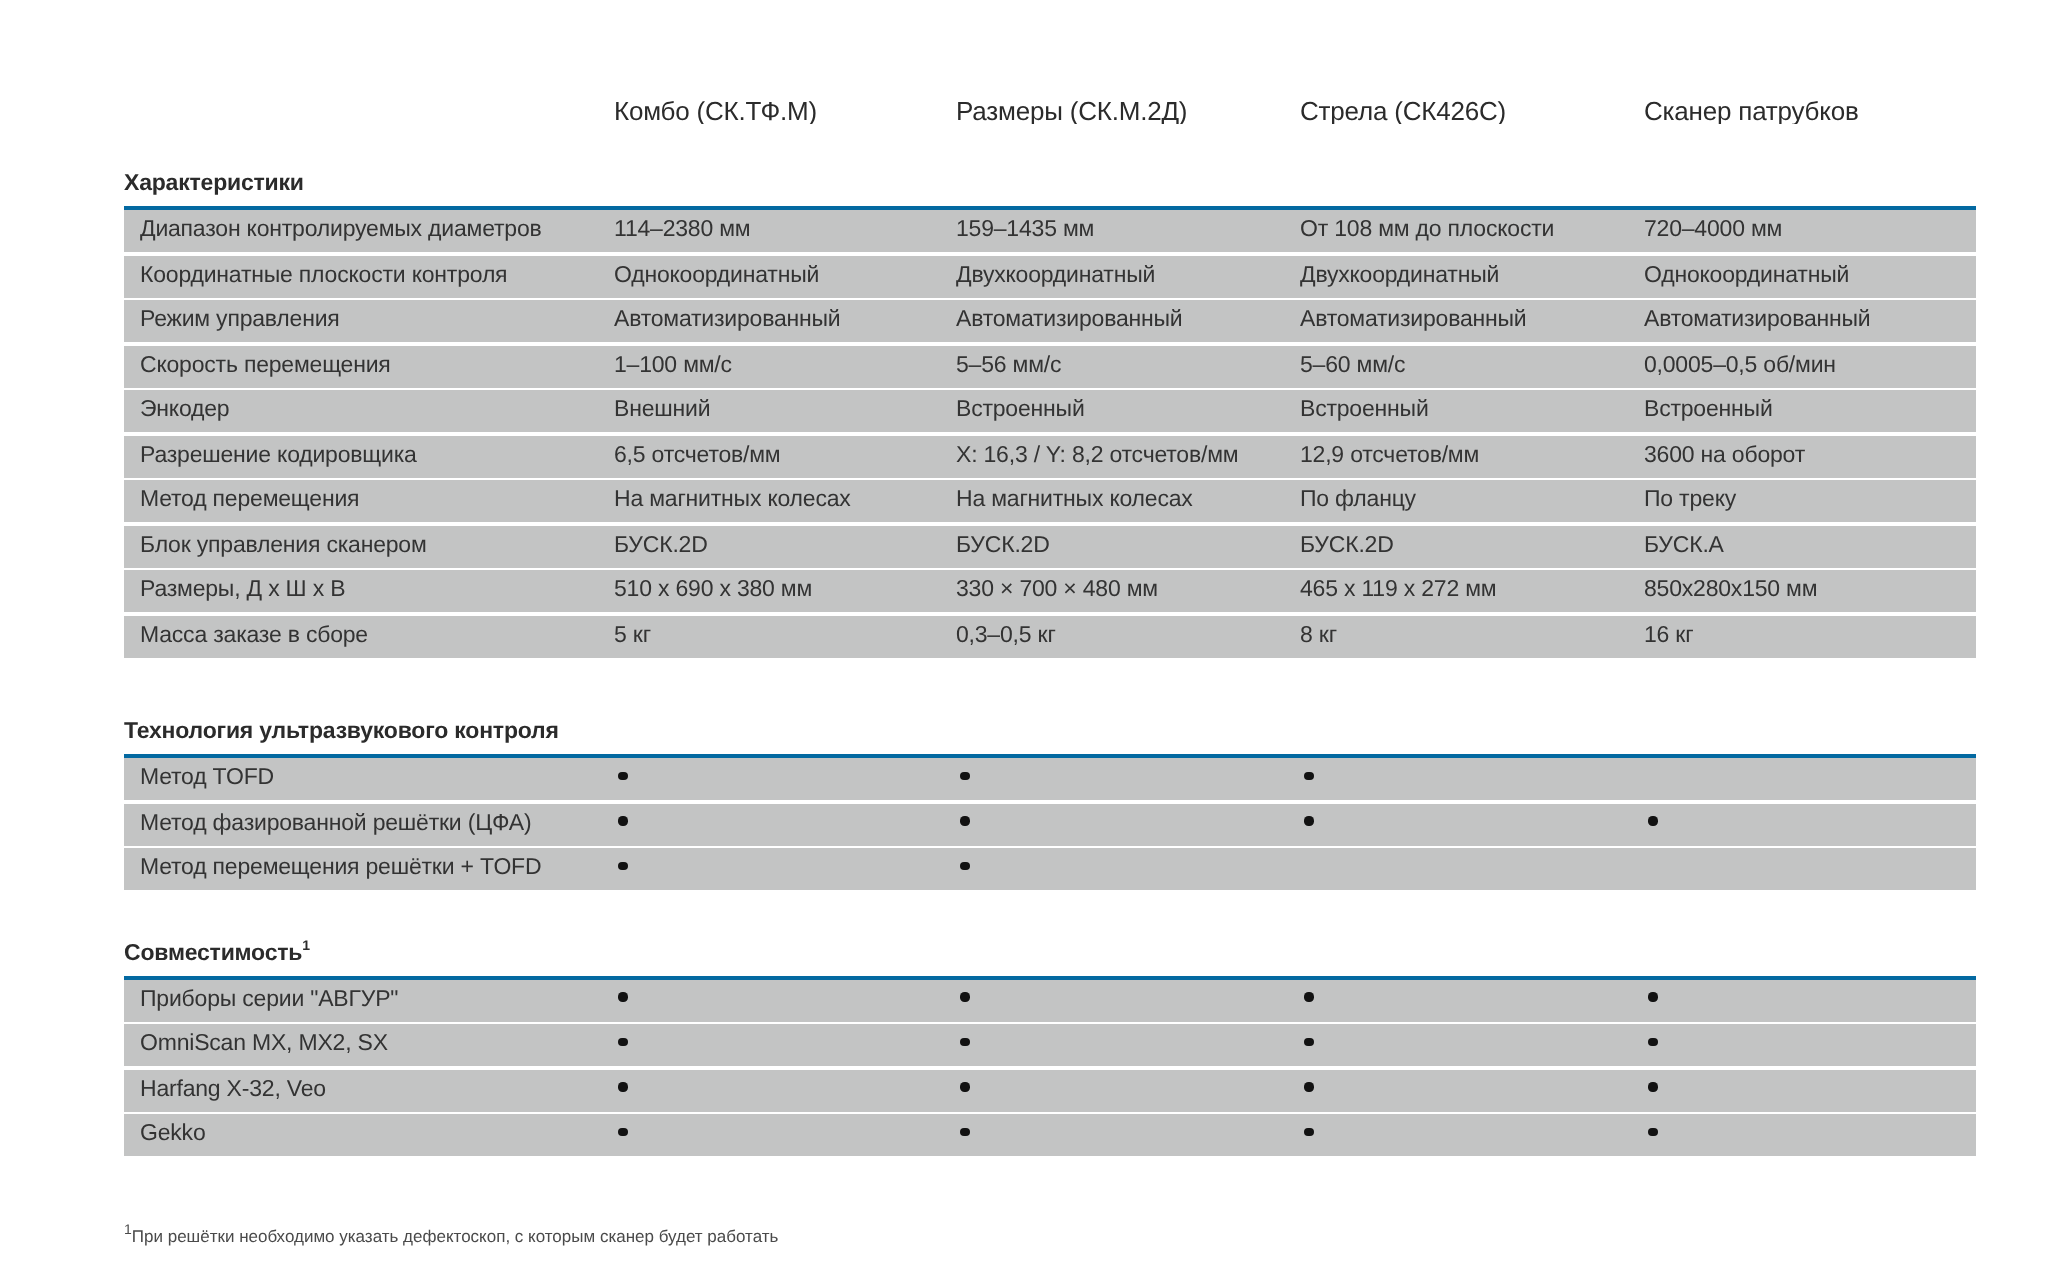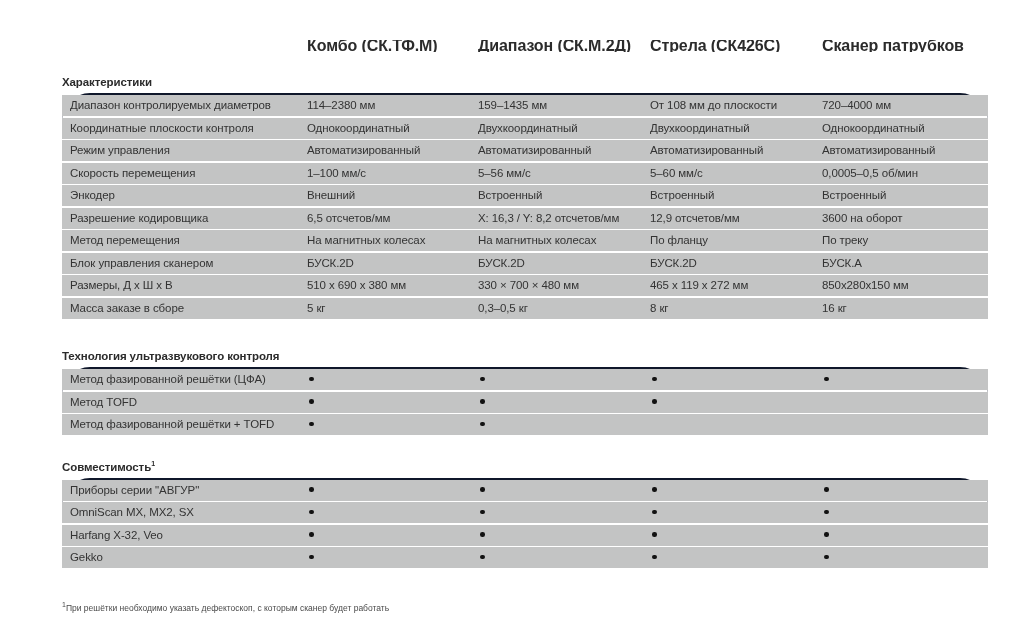--- a/index.html
+++ b/index.html
@@ -2,33 +2,33 @@
 <html><head>
 <meta charset="utf-8">
 <style>
   * { margin:0; padding:0; box-sizing:border-box; }
   html,body { width:1024px; height:636px; background:#ffffff; overflow:hidden;
     font-family:"Liberation Sans", sans-serif; color:#323232; }
   .sheet { width:926px; margin-left:62px; }
 
   .colhead {
     display:grid; grid-template-columns:245px 171px 172px 172px 166px;
-    margin-top:40px; height:12px; line-height:12px;
-    font-size:16px; font-weight:bold; color:#2b2b2b; letter-spacing:-0.1px;
+    margin-top:50px; height:12px; line-height:12px;
+    font-size:13px; font-weight:normal; color:#2b2b2b; letter-spacing:-0.1px;
   }
 
   .section-title {
     font-size:11.5px; font-weight:bold; color:#2b2b2b;
     height:12px; line-height:12px; margin-bottom:5px; letter-spacing:-0.1px;
   }
   .section-0 { margin-top:24px; }
   .section-1 { margin-top:31.5px; }
   .section-2 { margin-top:25.5px; }
 
-  .rows { border-top:2px solid #0f172a;border-radius:28px; }
+  .rows { border-top:2px solid #0369a1; }
   .trow {
     display:grid; grid-template-columns:245px 171px 172px 172px 166px;
     height:21px; line-height:21px; background:#c3c4c4; margin-bottom:1.5px;
     font-size:11.5px; letter-spacing:-0.1px; color:#333333;
   }
   .trow .label { padding-left:8px; }
   .cell { overflow:hidden; white-space:nowrap; }
 
   .dot {
     display:inline-block; width:4.5px; height:4.5px; border-radius:50%;
@@ -40,21 +40,21 @@
   .footnote { margin-top:35px; font-size:8.5px; color:#4a4a4a; letter-spacing:0; }
 </style>
 </head>
 <body>
 
 <div class="sheet">
 
   <div class="colhead">
     <div class="cell"></div>
     <div class="cell">Комбо (СК.ТФ.М)</div>
-    <div class="cell">Диапазон (СК.М.2Д)</div>
+    <div class="cell">Размеры (СК.М.2Д)</div>
     <div class="cell">Стрела (СК426С)</div>
     <div class="cell">Сканер патрубков</div>
   </div>
 
   <div>
       <div class="section section-0">
         <div class="section-title">Характеристики</div>
         <div class="rows">
           <div class="trow">
             <div class="cell label">Диапазон контролируемых диаметров</div>
@@ -125,35 +125,35 @@
             <div class="cell value">0,3–0,5 кг</div>
             <div class="cell value">8 кг</div>
             <div class="cell value">16 кг</div>
           </div>
         </div>
       </div>
       <div class="section section-1">
         <div class="section-title">Технология ультразвукового контроля</div>
         <div class="rows">
           <div class="trow">
+            <div class="cell label">Метод TOFD</div>
+            <div class="cell value"><span class="dot"></span></div>
+            <div class="cell value"><span class="dot"></span></div>
+            <div class="cell value"><span class="dot"></span></div>
+            <div class="cell value"></div>
+          </div>
+          <div class="trow">
             <div class="cell label">Метод фазированной решётки (ЦФА)</div>
             <div class="cell value"><span class="dot"></span></div>
             <div class="cell value"><span class="dot"></span></div>
             <div class="cell value"><span class="dot"></span></div>
             <div class="cell value"><span class="dot"></span></div>
           </div>
           <div class="trow">
-            <div class="cell label">Метод TOFD</div>
-            <div class="cell value"><span class="dot"></span></div>
-            <div class="cell value"><span class="dot"></span></div>
-            <div class="cell value"><span class="dot"></span></div>
-            <div class="cell value"></div>
-          </div>
-          <div class="trow">
-            <div class="cell label">Метод фазированной решётки + TOFD</div>
+            <div class="cell label">Метод перемещения решётки + TOFD</div>
             <div class="cell value"><span class="dot"></span></div>
             <div class="cell value"><span class="dot"></span></div>
             <div class="cell value"></div>
             <div class="cell value"></div>
           </div>
         </div>
       </div>
       <div class="section section-2">
         <div class="section-title">Совместимость<sup>1</sup></div>
         <div class="rows">

